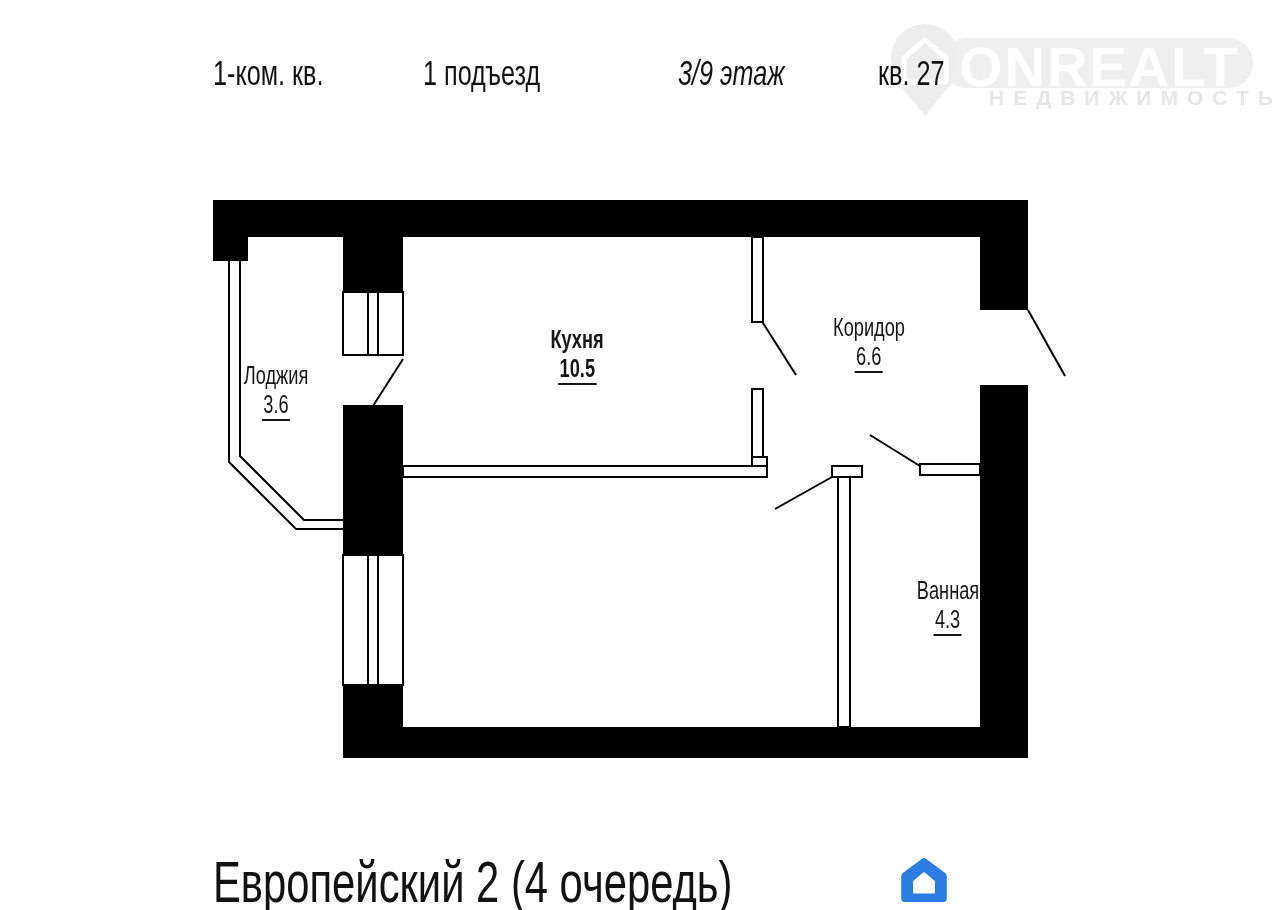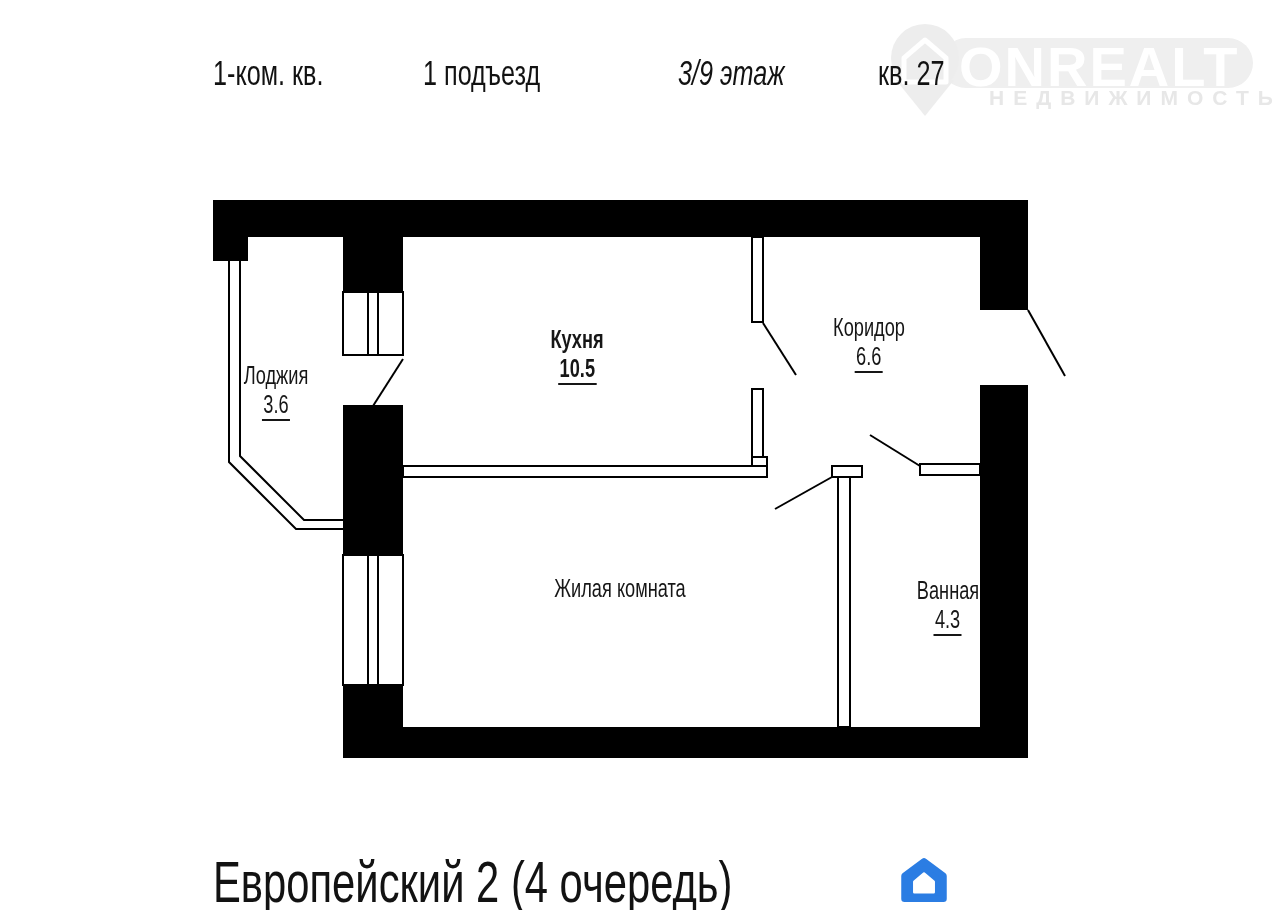--- a/index.html
+++ b/index.html
@@ -93,21 +93,20 @@
 </div>
 <div class="room-label" style="left:577px; top:326px;font-weight:bold;">
   <div><span class="cadc">Кухня</span></div>
   <div class="room-area"><span class="cadc u">10.5</span></div>
 </div>
 <div class="room-label" style="left:869px; top:314px;">
   <div><span class="cadc">Коридор</span></div>
   <div class="room-area"><span class="cadc u">6.6</span></div>
 </div>
 <div class="room-label" style="left:620px; top:575px;">
-  <div><span class="cadc">Жилая комната</span></div>
 </div>
 <div class="room-label" style="left:948px; top:577px;">
   <div><span class="cadc">Ванная</span></div>
   <div class="room-area"><span class="cadc u">4.3</span></div>
 </div>
 
 <div class="footer-title"><span class="cadt">Европейский 2 (4 очередь)</span></div>
 
 <div class="fsn-logo">
   <svg class="fsn-icon" width="52" height="48" viewBox="0 0 64 58">

